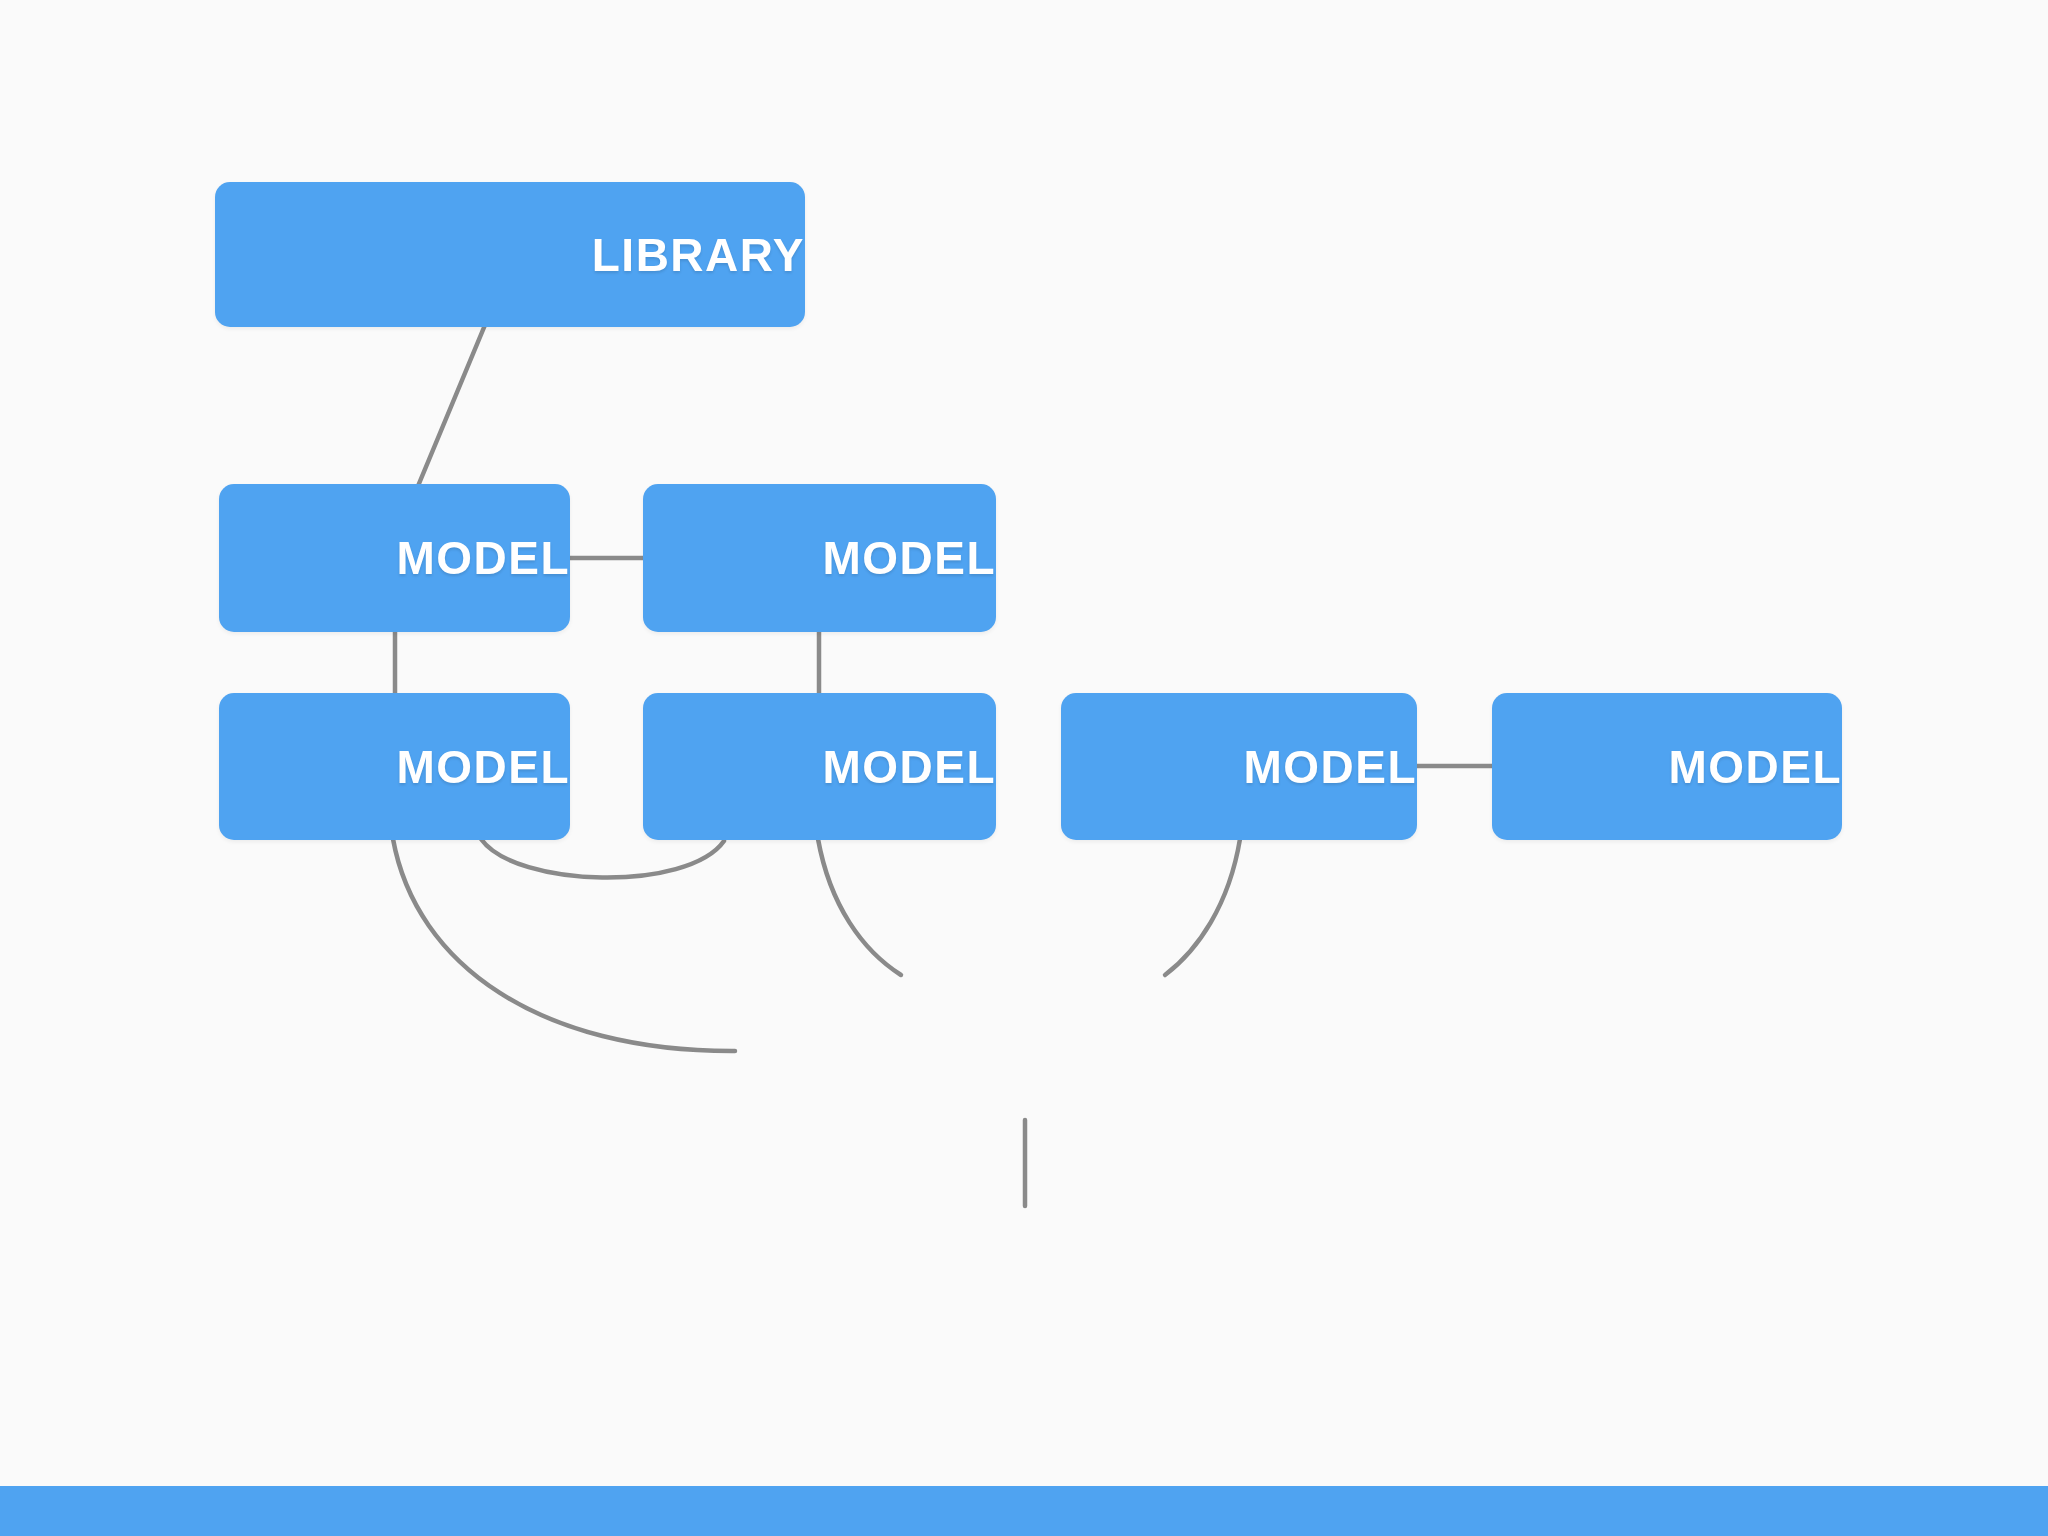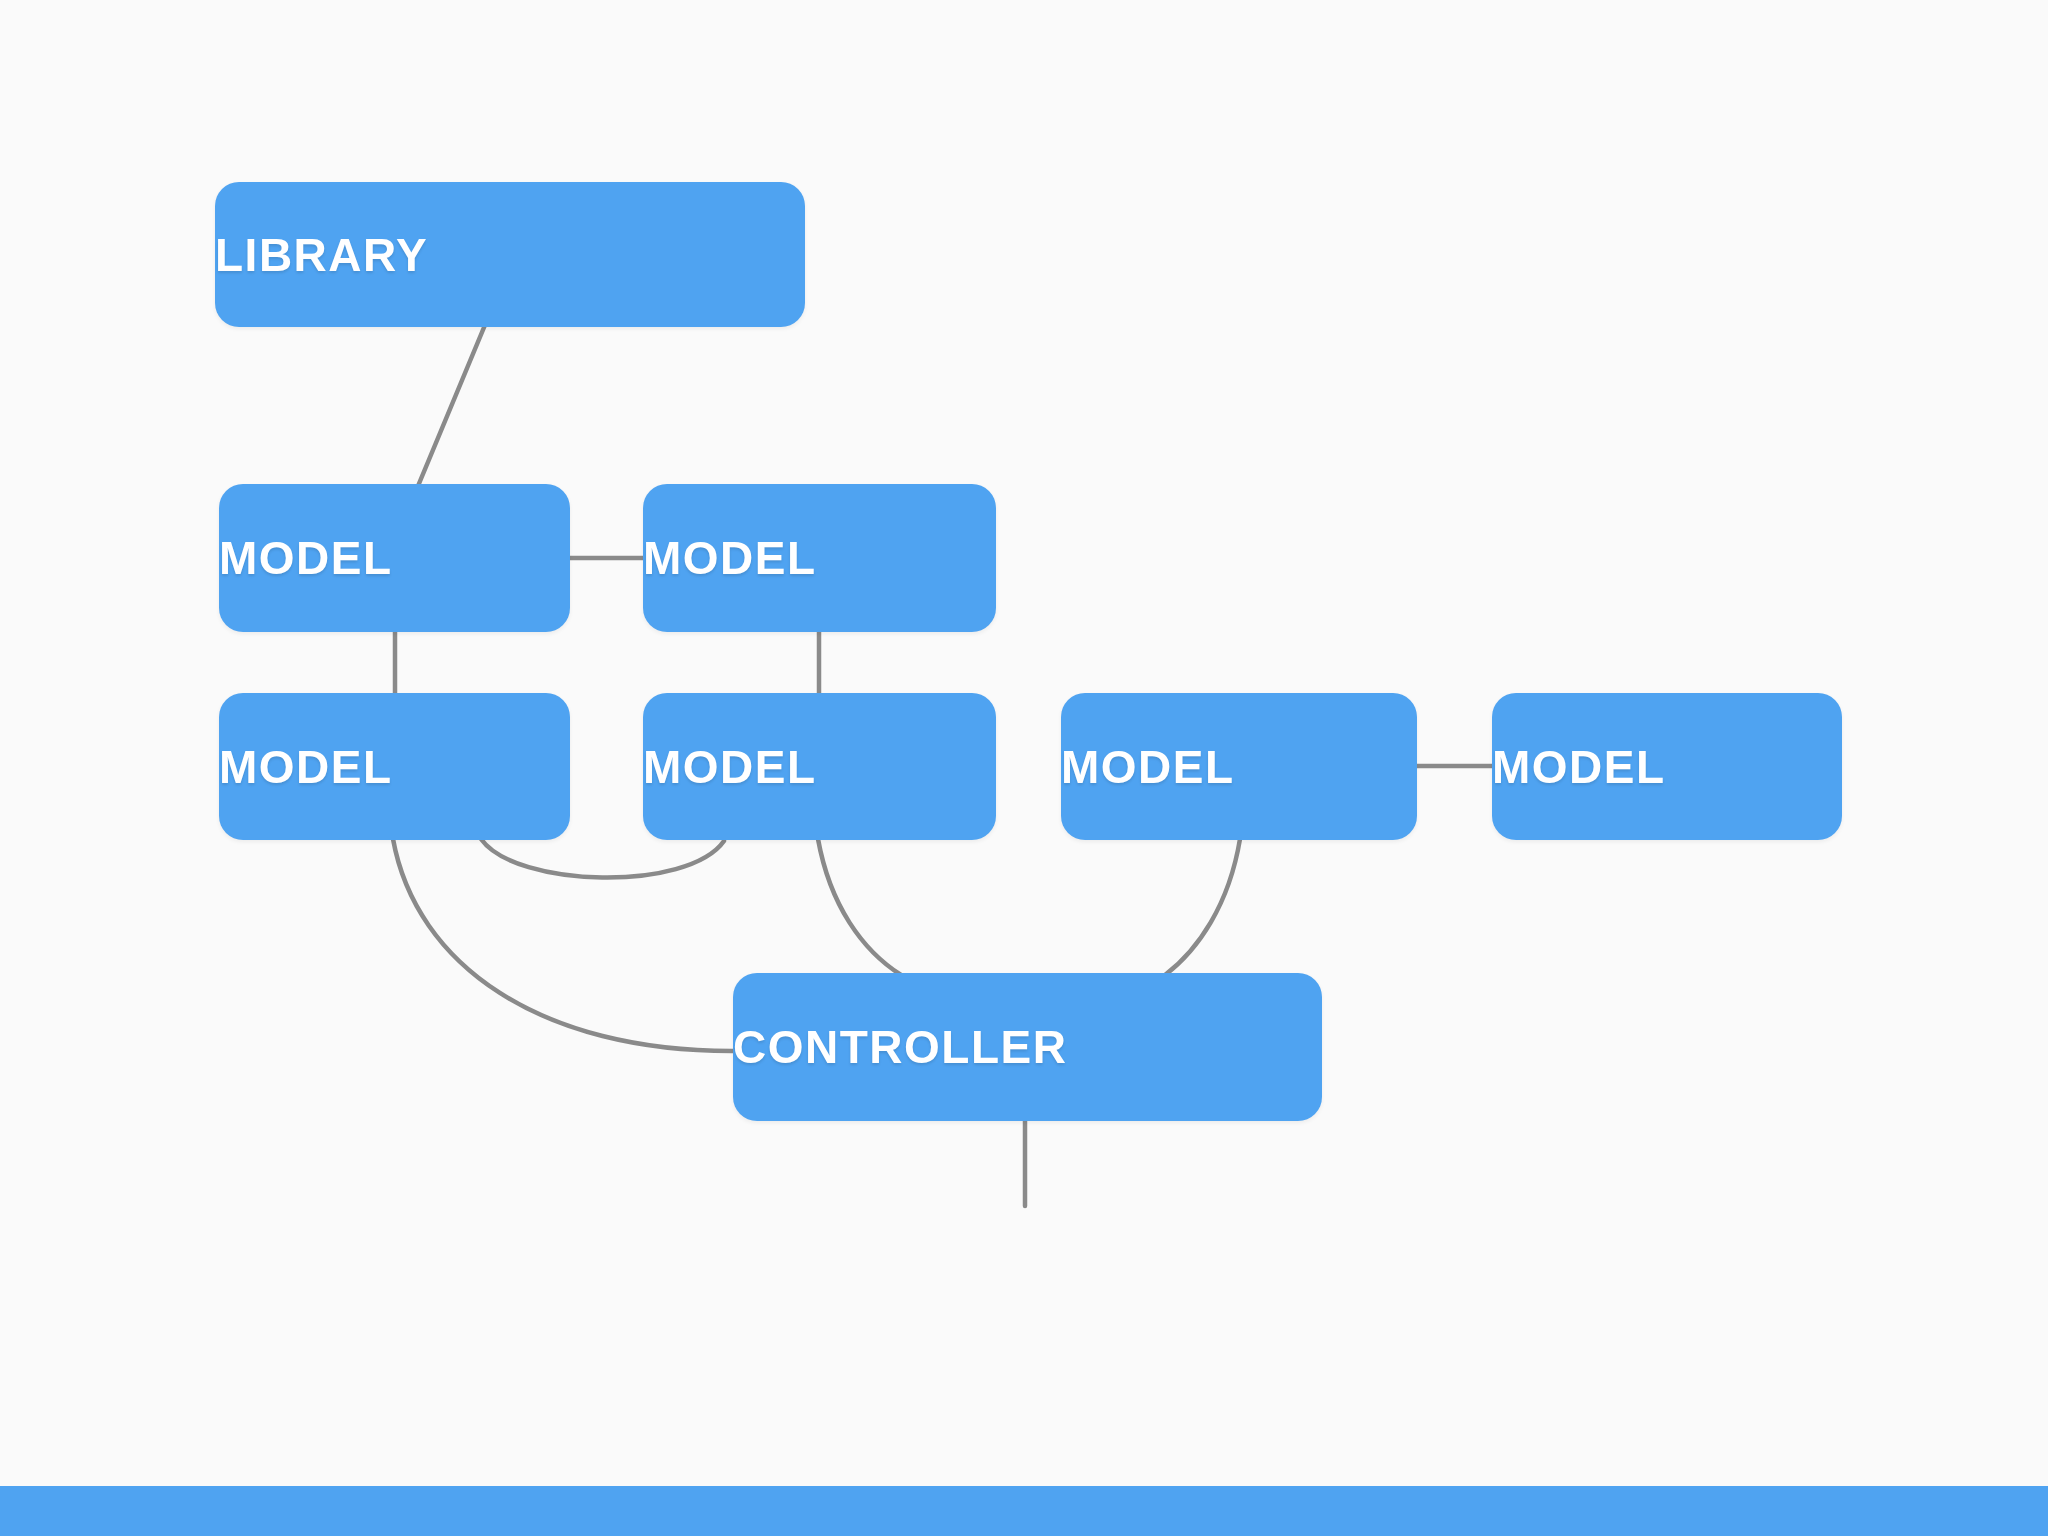--- a/index.html
+++ b/index.html
@@ -30,24 +30,24 @@
   .edge-layer path {
     fill: none;
     stroke: var(--edge, #8a8a8a);
     stroke-width: 4.5;
     stroke-linecap: round;
   }
   .node {
     position: absolute;
     z-index: 2;
     background: var(--node, #4fa3f1);
-    border-radius: 24px;
+    border-radius: 15px;
     display: flex;
     align-items: center;
-    justify-content: flex-start;
+    justify-content: flex-end;
     box-shadow: 0 2px 4px rgba(0,0,0,0.06);
   }
   .node span {
     color: var(--label, #ffffff);
     font-size: 46px;
     font-weight: bold;
     letter-spacing: 1.5px;
     text-shadow: 0 2px 3px rgba(0,0,0,0.12);
     white-space: nowrap;
   }
@@ -100,20 +100,17 @@
   </div>
 
   <div class="node" style="left:1061px; top:693px; width:356px; height:147px">
     <span>MODEL</span>
   </div>
 
   <div class="node" style="left:1492px; top:693px; width:350px; height:147px">
     <span>MODEL</span>
   </div>
 
-  <div class="node" style="left:733px; top:973px; width:589px; height:148px">
-    <span>CONTROLLER</span>
-  </div>
 
 
   <div class="footer-bar"></div>
 
 </div>
 
 </body></html>

